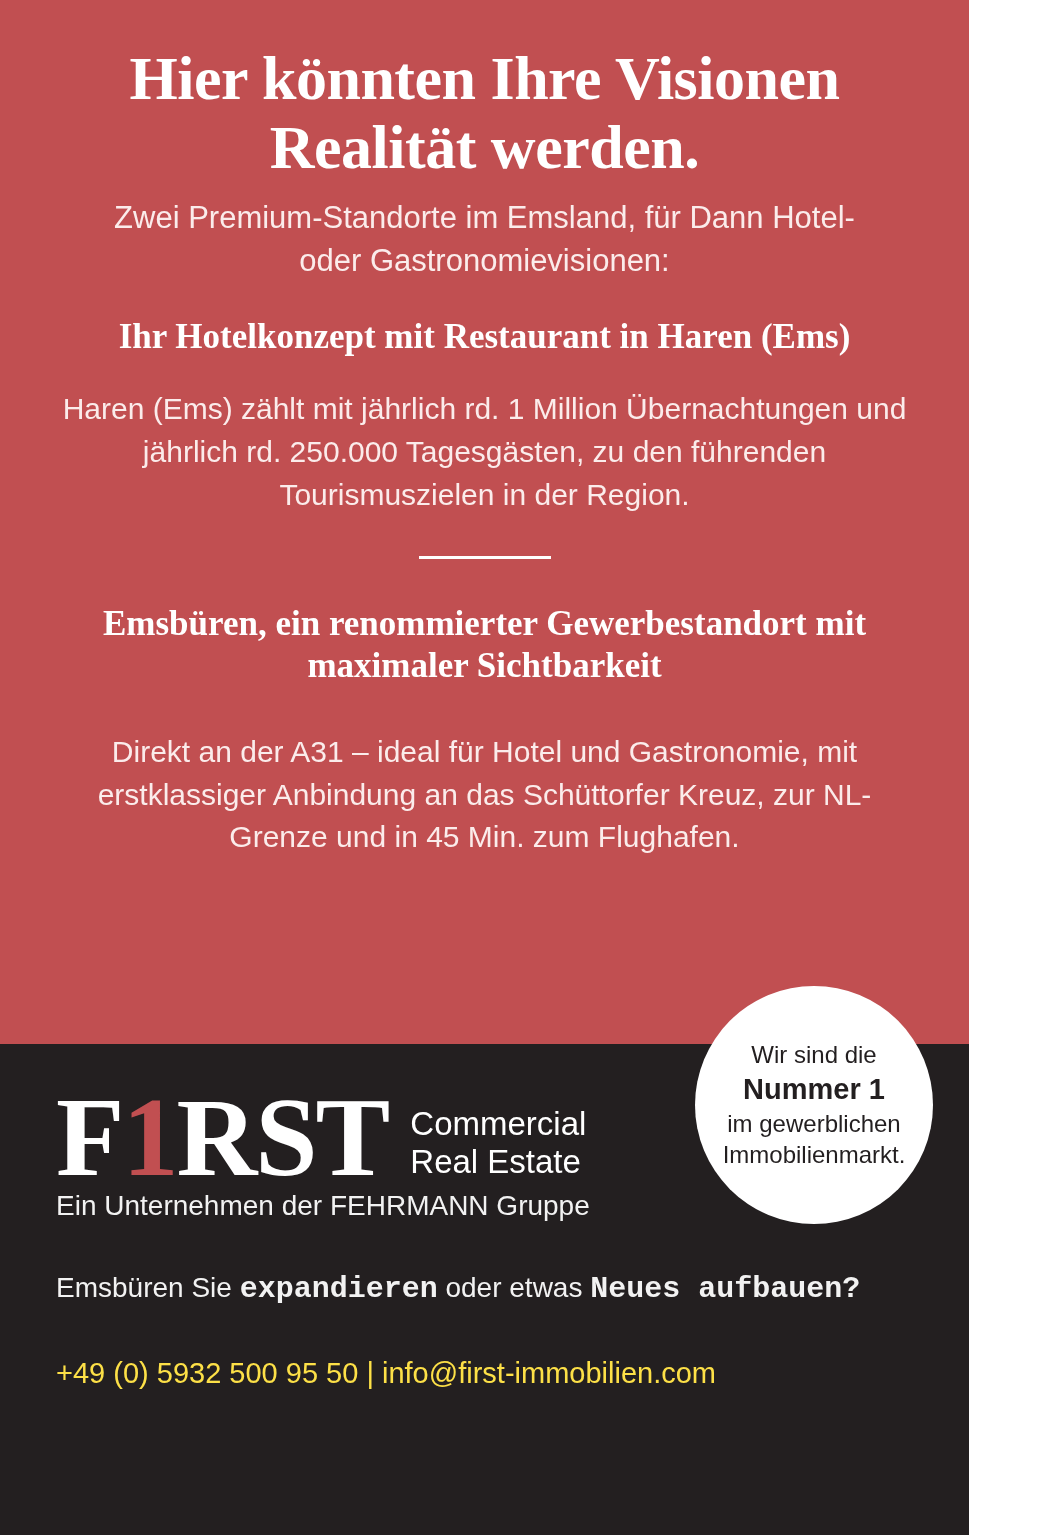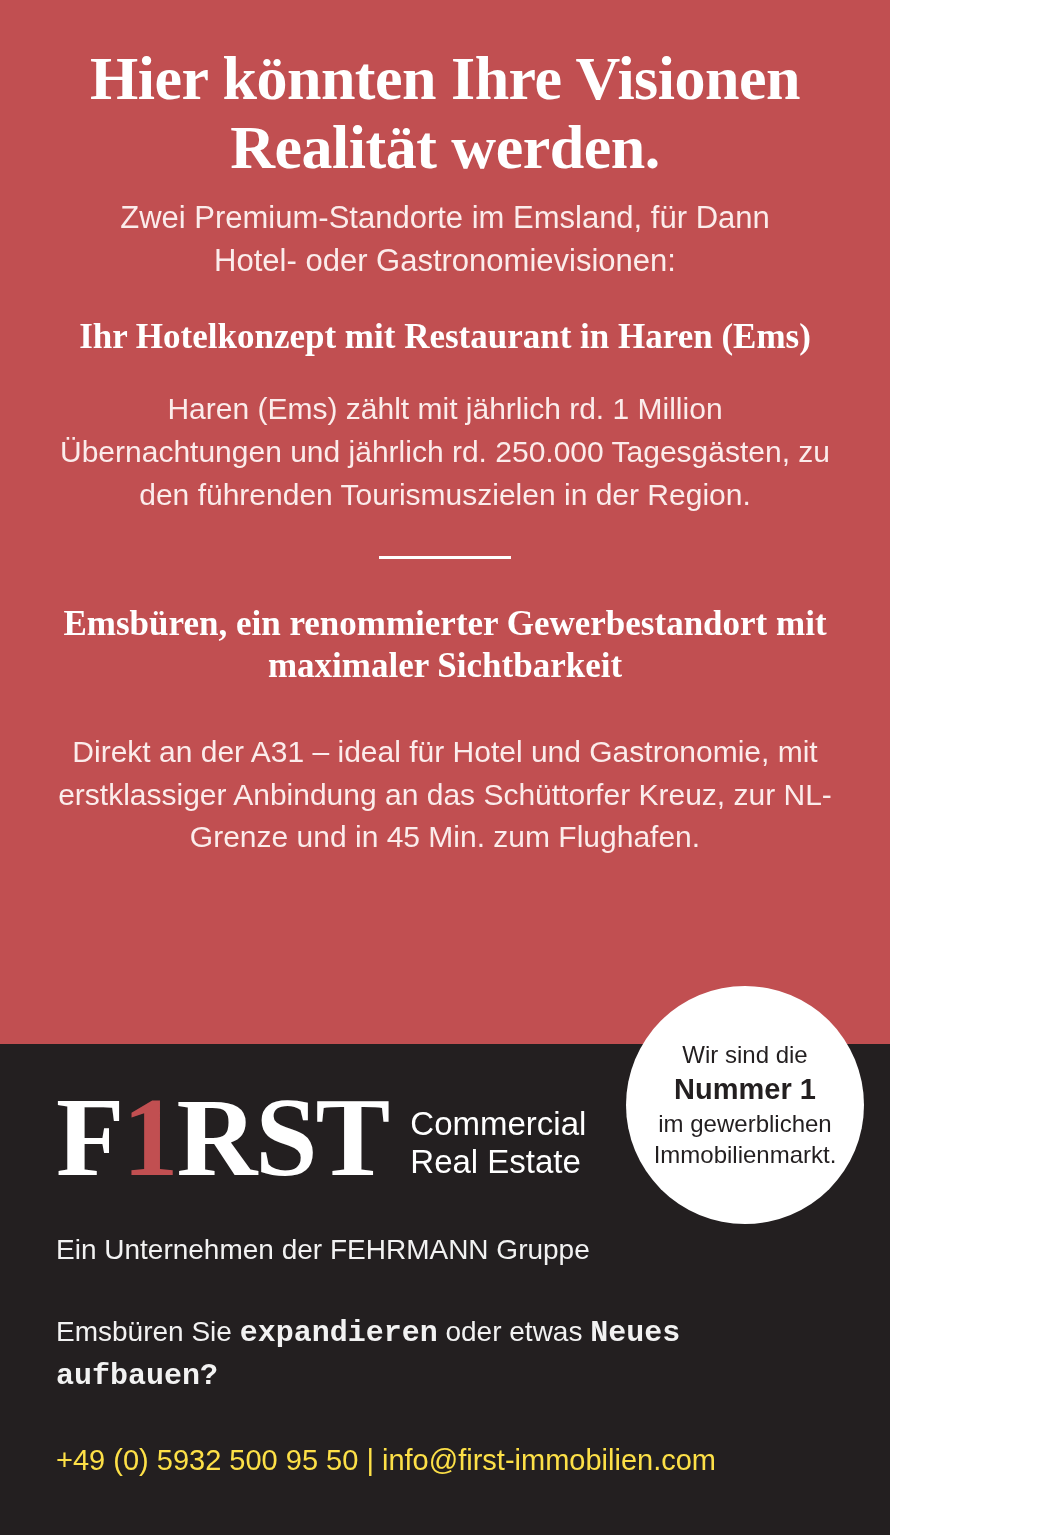--- a/index.html
+++ b/index.html
@@ -8,21 +8,21 @@
   }
   body {
     width: 1063px;
     height: 1535px;
     background: #ffffff;
     font-family: "Liberation Sans", sans-serif;
     overflow: hidden;
   }
   .ad {
     position: relative;
-    width: 890px;
+    width: 969px;
     height: 1535px;
     display: flex;
     flex-direction: column;
   }
 
   
   .top-panel {
     background: #c14f51;
     color: #ffffff;
     padding: 44px 40px 26px 40px;
@@ -106,21 +106,20 @@
     font-weight: 300;
     font-size: 33px;
     line-height: 1.18;
     color: #ffffff;
     padding-bottom: 8px;
   }
   .company-line {
     font-family: "Liberation Sans", sans-serif;
     font-weight: 300;
     font-size: 28px;
-    margin-top: 44px;
     color: #f2f2f2;
   }
   .cta {
     font-family: "Liberation Sans", sans-serif;
     font-weight: 300;
     font-size: 28px;
     line-height: 1.42;
     margin-top: 46px;
     color: #f2f2f2;
   }
@@ -133,21 +132,21 @@
     font-family: "Liberation Sans", sans-serif;
     font-weight: 300;
     font-size: 29px;
     margin-top: 46px;
     color: #fde047;
   }
 
   
   .badge {
     position: absolute;
-    right: 26px;
+    right: 36px;
     top: -58px;
     width: 238px;
     height: 238px;
     border-radius: 50%;
     background: #ffffff;
     color: #231f20;
     display: flex;
     flex-direction: column;
     align-items: center;
     justify-content: center;

